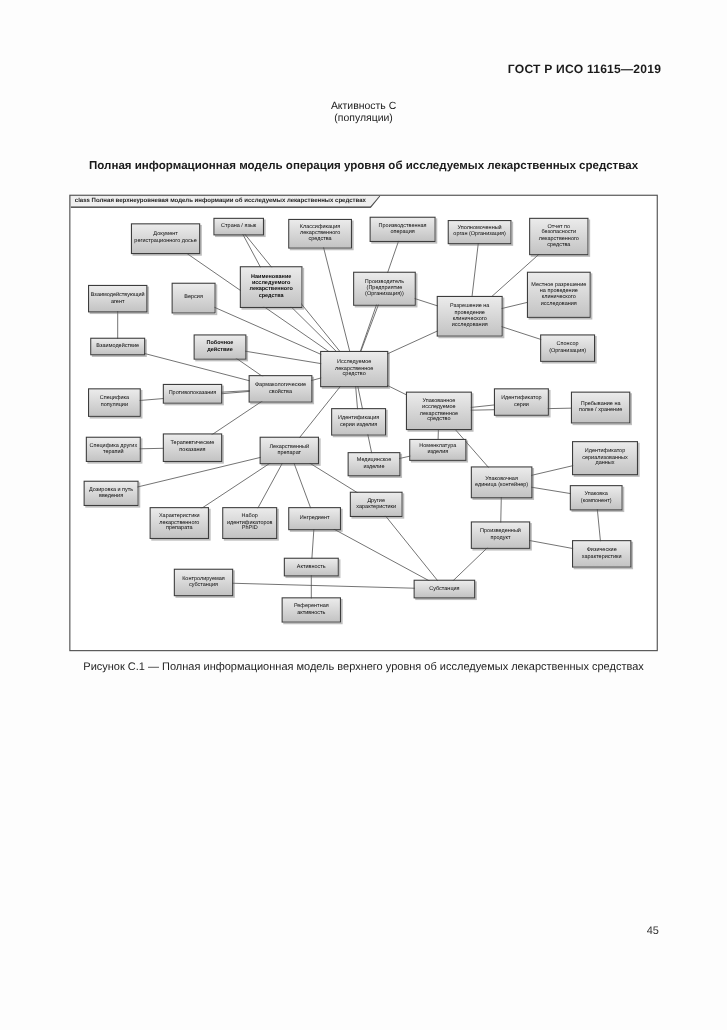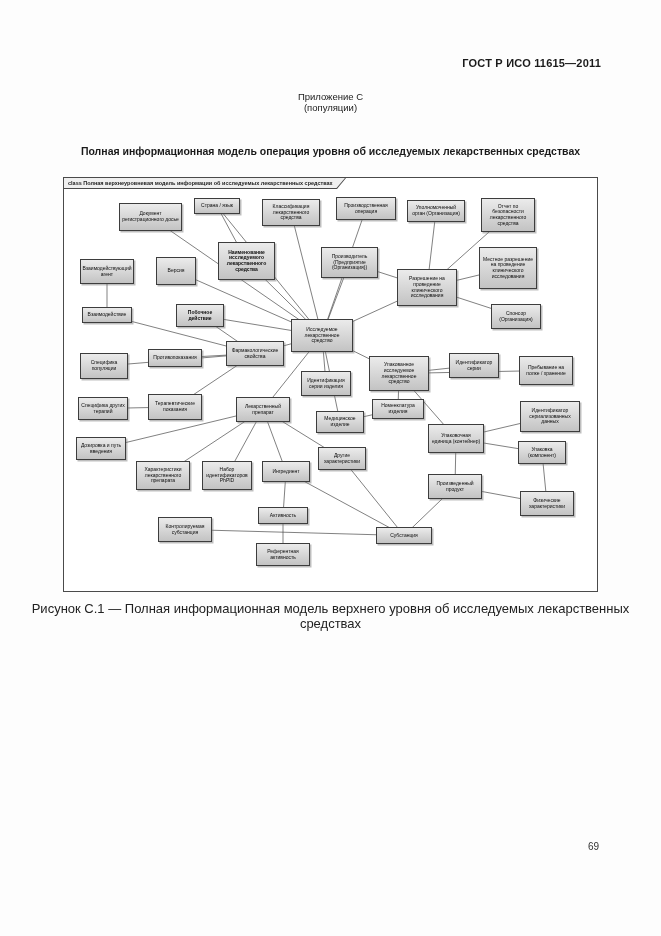--- a/index.html
+++ b/index.html
@@ -19,29 +19,29 @@
                clip-path:polygon(0 0, 100% 0, calc(100% - 8.5px) 100%, 0 100%);
                font-size:5.5px; font-weight:700; line-height:10px; padding:0 12px 0 4px;
                white-space:nowrap; overflow:hidden; color:#222; }
   .edges { position:absolute; left:0; top:0; }
   .nodes-layer { position:absolute; left:0; top:0; width:100%; height:100%; }
   .node { position:absolute; display:flex; align-items:center; justify-content:center; text-align:center;
           border:1px solid #3d3d3d; box-shadow:1.5px 1.5px 0 rgba(110,110,110,.45);
           font-size:5px; line-height:1.15; padding:1px 2px; color:#0c0c0c; }
   .node.bold { font-weight:700; }
 
-  .figure-caption { position:absolute; top:601px; left:0; width:100%; text-align:center; font-size:13px; color:#222; }
+  .figure-caption { position:absolute; top:601px; left:0; width:100%; text-align:center; font-size:10px; color:#222; }
   .page-number { position:absolute; top:841px; right:62px; font-size:10px; color:#333; }
 </style>
 </head>
 <body>
 
 <div class="page">
-  <div class="doc-header">ГОСТ Р ИСО 11615—2011</div>
-  <div class="annex-title">Приложение С</div>
+  <div class="doc-header">ГОСТ Р ИСО 11615—2019</div>
+  <div class="annex-title">Активность С</div>
   <div class="annex-subtitle">(популяции)</div>
   <div class="section-title">Полная информационная модель операция уровня об исследуемых лекарственных средствах</div>
 
   <div class="diagram-frame">
     <svg class="edges" id="diagram-edges-svg" width="533" height="413" viewBox="0 0 533 413">
         <line x1="258" y1="157.5" x2="86.5" y2="39" stroke="#4a4a4a" stroke-width="0.7"></line>
         <line x1="258" y1="157.5" x2="153" y2="28" stroke="#4a4a4a" stroke-width="0.7"></line>
         <line x1="258" y1="157.5" x2="227" y2="34.5" stroke="#4a4a4a" stroke-width="0.7"></line>
         <line x1="258" y1="157.5" x2="302" y2="30.5" stroke="#4a4a4a" stroke-width="0.7"></line>
         <line x1="258" y1="157.5" x2="182.5" y2="83" stroke="#4a4a4a" stroke-width="0.7"></line>
@@ -216,14 +216,14 @@
         <div class="node" style="left: 192px; top: 365px; width: 54px; height: 23px; background: linear-gradient(rgb(235, 235, 235), rgb(195, 195, 195)); border-color: rgb(61, 61, 61);">
           <span>Референтная активность</span>
         </div>
       </div>
     <div class="frame-tab">
       <div class="frame-tab-inner">class Полная верхнеуровневая модель информации об исследуемых лекарственных средствах</div>
     </div>
   </div>
 
   <div class="figure-caption">Рисунок С.1 — Полная информационная модель верхнего уровня об исследуемых лекарственных средствах</div>
-  <div class="page-number">69</div>
+  <div class="page-number">45</div>
 </div>
 
 </body></html>

